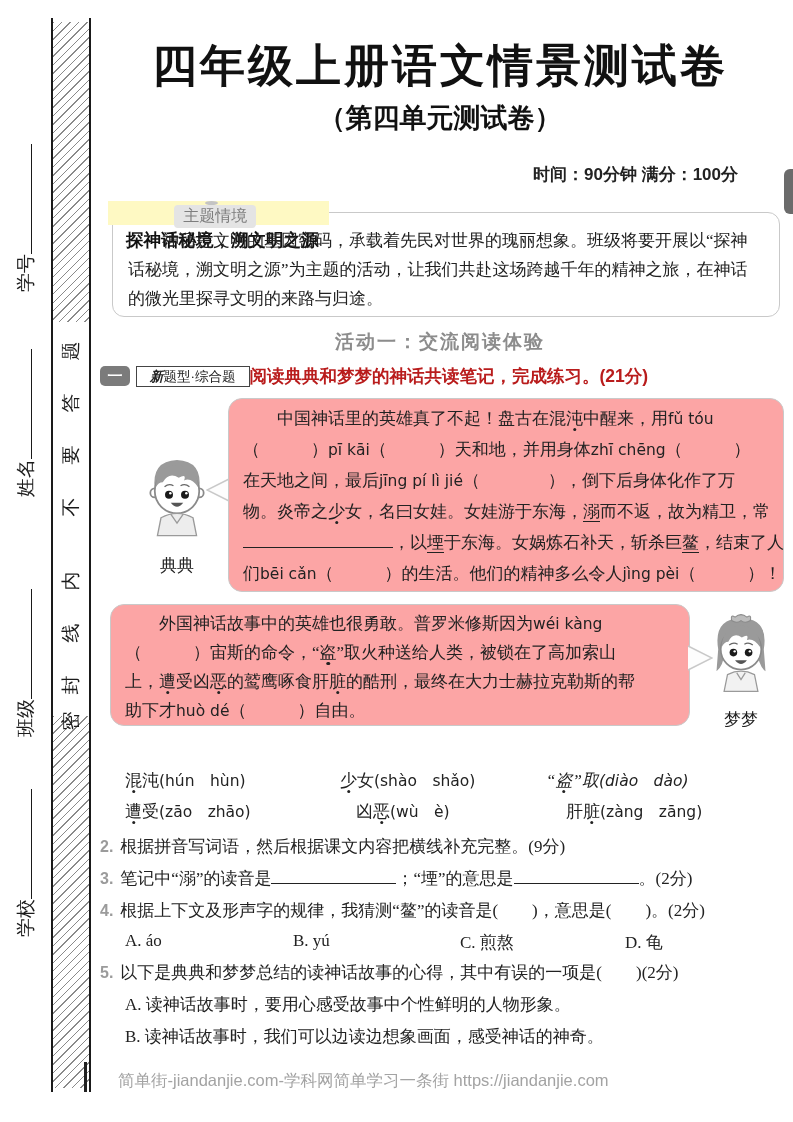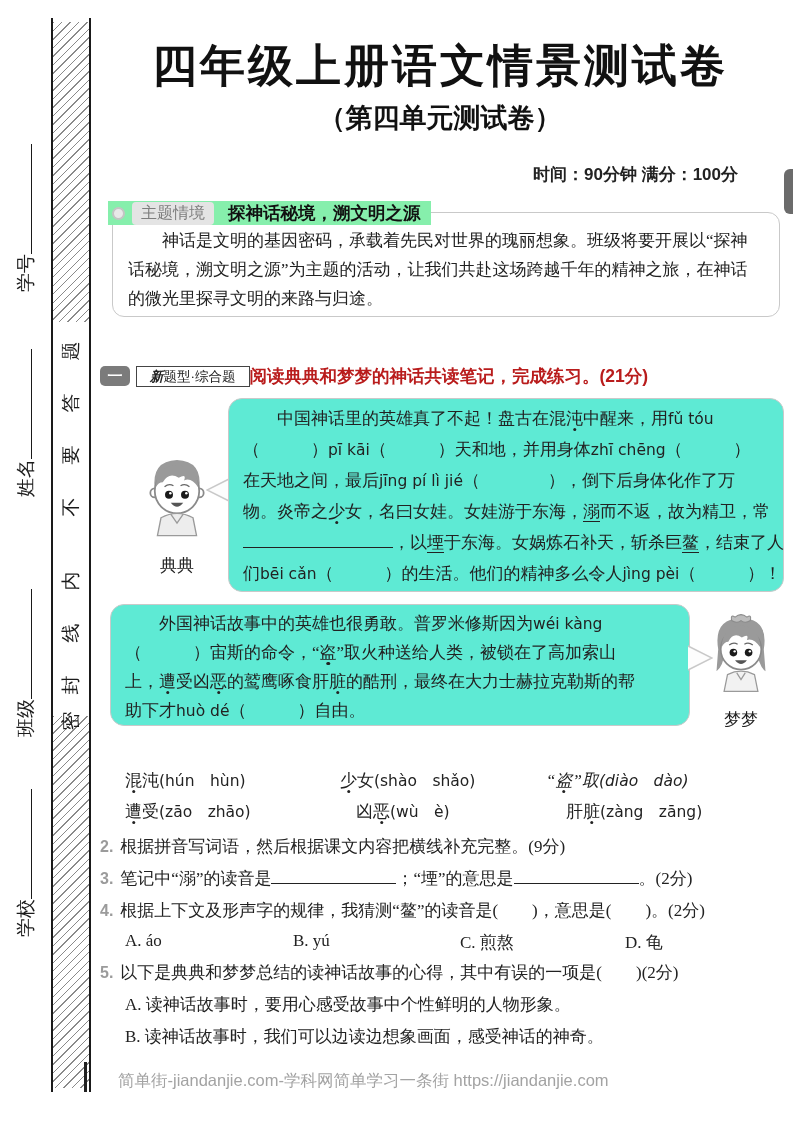--- a/index.html
+++ b/index.html
@@ -22,42 +22,42 @@
   .main-title{left:100px;top:36px;width:680px;text-align:center;font-size:45px;font-weight:bold;
               letter-spacing:3px;font-family:"Liberation Sans",sans-serif;color:#111;}
   .sub-title{left:100px;top:100px;width:680px;text-align:center;font-size:27px;font-weight:bold;
              font-family:"Liberation Sans",sans-serif;color:#111;}
   .meta{left:380px;top:163px;width:358px;text-align:right;font-size:17px;font-weight:bold;
         font-family:"Liberation Sans",sans-serif;color:#222;}
   .side-tab{left:784px;top:169px;width:9px;height:45px;background:#6b6b6b;border-radius:6px 0 0 6px;}
 
   
   .theme-box{left:112px;top:212px;width:666px;height:103px;border:1.5px solid #c9c9c9;border-radius:12px;}
-  .theme-head{left:108px;top:201px;height:24px;display:flex;align-items:center;background:#86efac;padding:0 10px 0 4px;}
+  .theme-head{left:108px;top:201px;height:24px;display:flex;align-items:center;background:#fef9c3;padding:0 10px 0 4px;flex-direction:column;}
   .ring-icon{width:9px;height:9px;border-radius:50%;border:2.5px solid #c4c4c4;background:#e9e9e9;margin-right:7px;}
   .theme-badge{background:#e4e4e4;color:#7d7d7d;border-radius:4px;padding:1px 9px;font-size:16px;
                font-family:"Liberation Sans",sans-serif;}
   .theme-title{margin-left:14px;font-size:17.5px;font-weight:bold;color:#111;
                font-family:"Liberation Sans",sans-serif;}
   .theme-body{left:128px;top:226px;width:636px;font-size:17px;line-height:29px;text-indent:2em;color:#222;}
 
   
   .activity-title{left:100px;top:329px;width:680px;text-align:center;font-size:19px;font-weight:bold;
                   color:#8c8c8c;letter-spacing:2px;}
   .sec-head{left:100px;top:364px;width:690px;display:flex;align-items:center;}
   .num-badge{width:30px;height:20px;border-radius:5px;background:#7b7b7b;color:#fff;font-size:15px;
              line-height:20px;text-align:center;font-weight:bold;flex:0 0 auto;}
   .type-badge{margin-left:6px;border:1.5px solid #444;padding:0 13px;height:19px;line-height:19px;
               font-size:13.5px;color:#222;flex:0 0 auto;}
   .type-badge .newi{font-style:italic;font-weight:bold;font-family:"Liberation Serif",serif;}
   .sec-title{font-size:17.5px;font-weight:bold;color:#b91c1c;
              font-family:"Liberation Sans",sans-serif;}
 
   
-  .bubble{border:1.5px solid #c9c9c9;border-radius:14px;background:#5eead4;
+  .bubble{border:1.5px solid #c9c9c9;border-radius:14px;background:#fca5a5;
           font-size:17px;color:#222;}
   .bubble .ln{white-space:nowrap;line-height:31px;height:31px;}
   .bubble.meng .ln{line-height:29px;height:29px;}
   .ind{padding-left:34px;}
   .pinyin{font-family:"DejaVu Sans",sans-serif;font-size:15.5px;}
   .em-dot{position:relative;}
   .em-dot::after{content:"";position:absolute;left:50%;bottom:-3px;width:3.5px;height:3.5px;
                  background:#222;border-radius:50%;transform:translateX(-50%);}
   .u-line{border-bottom:1.5px solid #222;}
   .blank-line{display:inline-block;border-bottom:1.5px solid #222;height:15px;vertical-align:baseline;}
@@ -111,20 +111,21 @@
   <div class="abs side-tab"></div>
 
   <div class="abs theme-box"></div>
   <div class="abs theme-head">
     <span class="ring-icon"></span>
     <span class="theme-badge">主题情境</span>
     <span class="theme-title">探神话秘境，溯文明之源</span>
   </div>
   <div class="abs theme-body">神话是文明的基因密码，承载着先民对世界的瑰丽想象。班级将要开展以“探神话秘境，溯文明之源”为主题的活动，让我们共赴这场跨越千年的精神之旅，在神话的微光里探寻文明的来路与归途。</div>
 
+  <div class="abs activity-title">活动一：交流阅读体验</div>
 
   <div class="abs sec-head">
     <span class="num-badge">一</span>
     <span class="type-badge"><span class="newi">新</span><span>题型·综合题</span></span>
     <span class="sec-title">阅读典典和梦梦的神话共读笔记，完成练习。(21分)</span>
   </div>
 
   <div class="abs avatar-box" style="left:136px;top:452px;width:82px;">
     <svg width="80" height="96" viewBox="0 0 90 104">
       <path d="M20 40 Q16 8 45 7 Q74 8 70 40 L64 50 Q64 22 45 20 Q26 22 26 50 Z" fill="#9a9a9a"></path>

